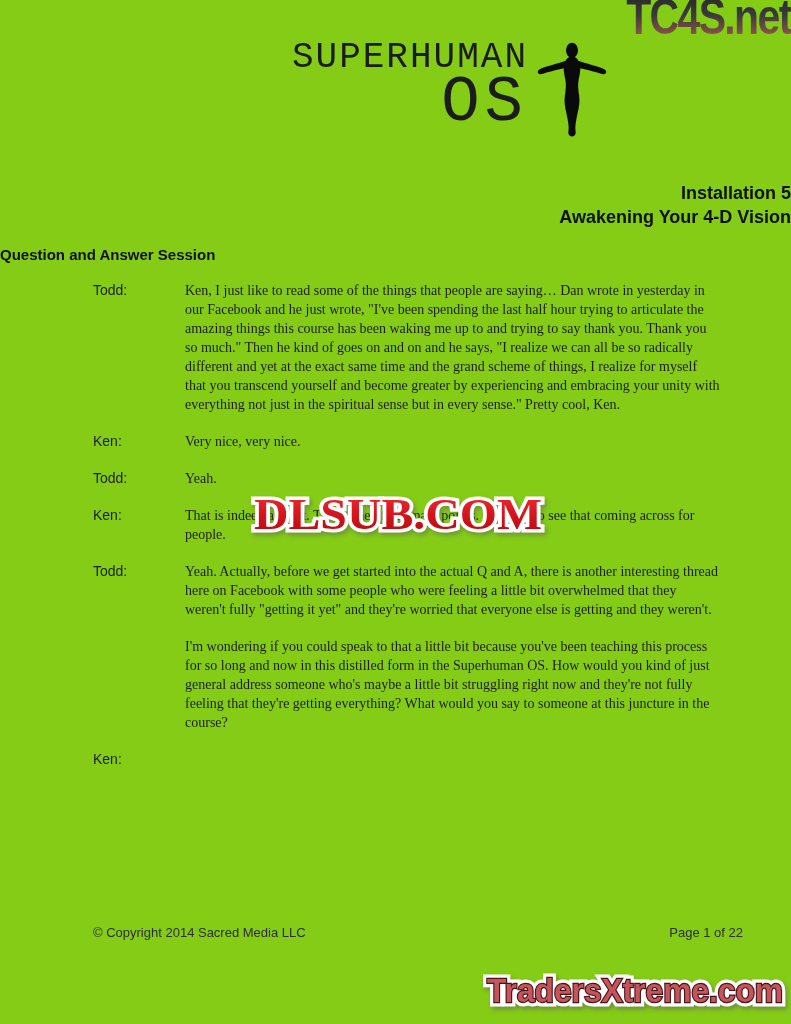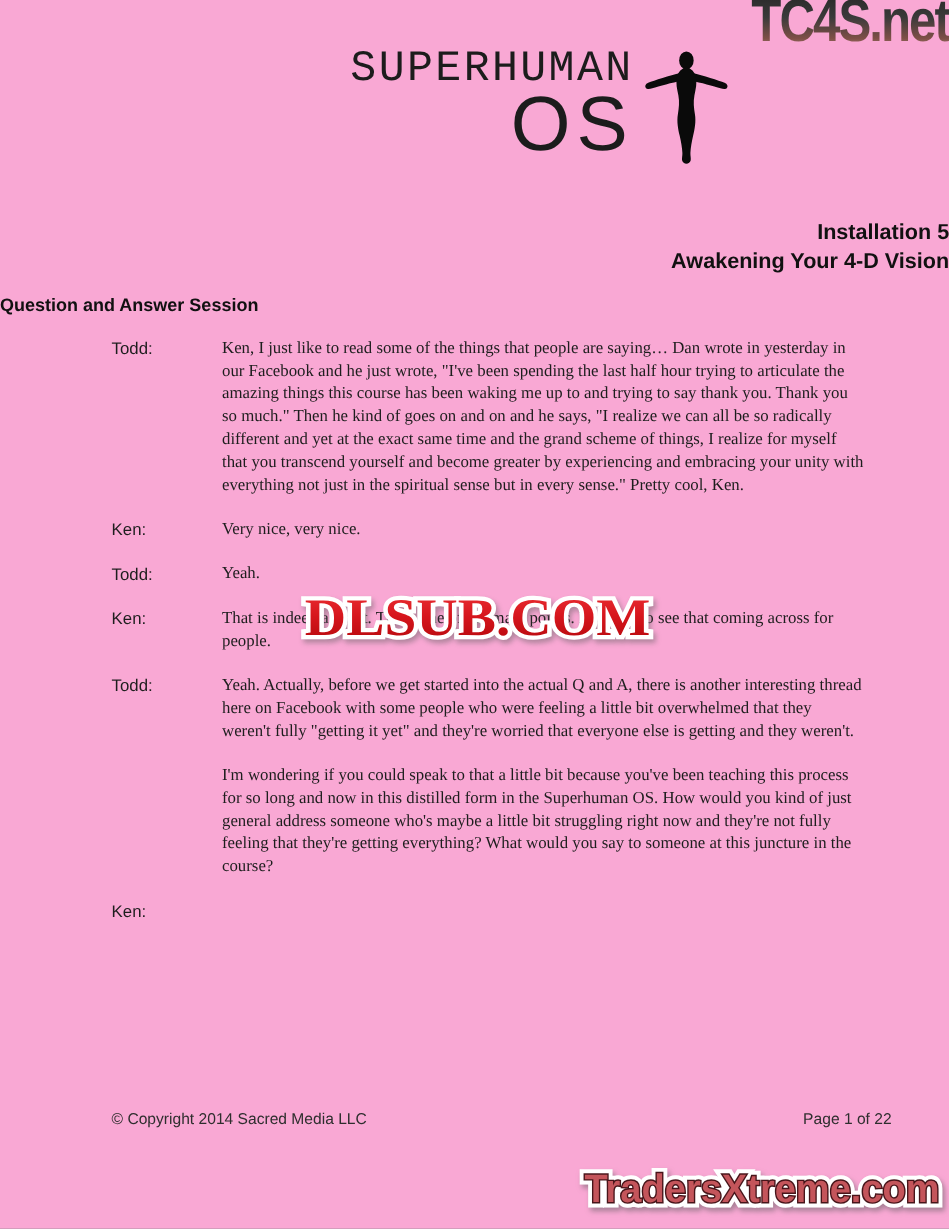--- a/index.html
+++ b/index.html
@@ -1,35 +1,35 @@
 <!DOCTYPE html>
 <html><head>
 <meta charset="utf-8">
 <style>
   html,body{margin:0;padding:0;}
   body{background:#888;}
   .page{
     position:relative;
     width:791px;height:1024px;
     margin:0 auto;
-    background:#f9a8d4;
+    background:#84cc16;
     overflow:hidden;
     font-family:"Liberation Sans",sans-serif;
     color:#1e1e1e;
   }
 
   
   .logo{position:absolute;left:258px;top:44px;width:270px;text-align:right;color:#1c1c1c;}
   .logo-line1{
     font-size:36px;font-weight:300;letter-spacing:2px;line-height:28px;
     font-family:Liberation Mono, monospace;
   }
   .logo-line2{
     font-size:64px;font-weight:300;letter-spacing:5px;line-height:58px;margin-top:2px;
-    font-family:Liberation Sans, sans-serif;
+    font-family:Liberation Mono, monospace;
   }
   .logo-figure{position:absolute;left:536px;top:42px;}
 
   
   .wm-tc4s{
     position:absolute;top:-8px;right:0;
     font-size:50px;font-weight:900;letter-spacing:-2px;line-height:50px;
     transform:scaleX(0.82);transform-origin:100% 0;
     background:linear-gradient(180deg,#262626 0%,#3a3a3a 45%,#7e4f47 80%,#b08579 100%);
     -webkit-background-clip:text;background-clip:text;color:transparent;

